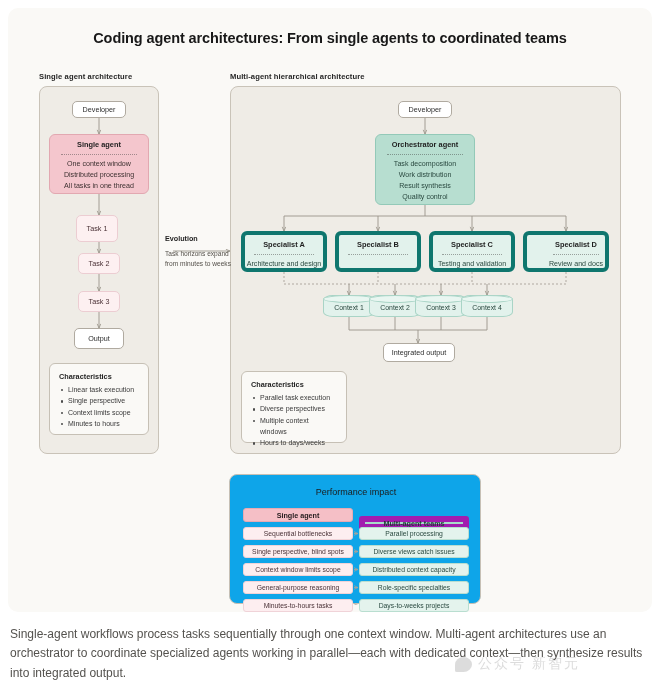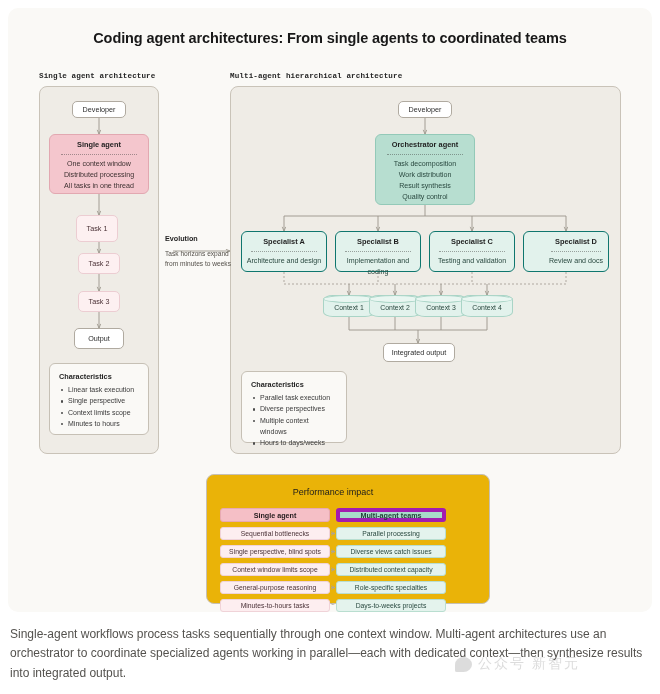--- a/index.html
+++ b/index.html
@@ -23,21 +23,20 @@
     position: absolute; left: 0; top: 22px; width: 644px;
     text-align: center;
     font-size: 14.5px; font-weight: 700; color: #181818;
     letter-spacing: -0.1px;
   }
 
   .panel-label {
     position: absolute;
     font-size: 7.6px; font-weight: 700; color: #262626;
     letter-spacing: 0.1px;
-    font-family: Liberation Mono, monospace;
   }
 
   .panel {
     position: absolute;
     background: #efece6;
     border: 1px solid #c9c3b8;
     border-radius: 8px;
   }
 
   
@@ -55,21 +54,21 @@
   .node.pink-soft { background:#fdf0f1; border-color:#eccdd2; color:#4a3035; }
 
   
   .cbox {
     position: absolute; border-radius: 6px; z-index: 3;
     display: flex; flex-direction: column; align-items: center;
     padding-top: 6px;
   }
   .cbox.pink { background:#f4c6cd; border:1px solid #e2a8b1; }
   .cbox.teal { background:#b7ded0; border:1px solid #93c9b8; }
-  .cbox.tealpale { background:#e2f2ec; border:1px solid #0f766e; }
+  .cbox.tealpale { background:#e2f2ec; border:4px solid #0f766e; }
   .cbox .hd {
     font-size: 7.4px; font-weight: 700; color: #1f1f1f; line-height: 1.2;
   }
   .cbox .rule {
     margin: 4px 0 4px 0;
     border-top: 1px dotted rgba(60,60,60,.45);
     width: 78%;
   }
   .cbox .ln {
     font-size: 7.1px; color: #3c3030; line-height: 1.55; text-align:center;
@@ -112,34 +111,34 @@
   }
   .cyl span { position:relative; z-index:2; margin-top:2px; }
 
   
   .evo { position:absolute; text-align:left; z-index:4; }
   .evo .evo-t { font-size:7.2px; font-weight:700; color:#1f1f1f; }
   .evo .evo-s { font-size:6.6px; color:#55514b; line-height:1.45; margin-top:6px; }
 
   
   .perf {
-    position:absolute; left:198px; top:466px; width:284px; height:130px;
-    background:#eab308; border:1px solid #c6c0b5; border-radius:8px;
+    position:absolute; left:221px; top:466px; width:252px; height:130px;
+    background:#0ea5e9; border:1px solid #c6c0b5; border-radius:8px;
   }
   .perf-title {
     position:absolute; left:0; top:12px; width:252px; text-align:center;
     font-size:9px; font-weight:400; color:#1c1c1c;
   }
   .perf-head {
     position:absolute; height:14px; border-radius:3px;
     display:flex; align-items:center; justify-content:center;
     font-size:7.2px; font-weight:700;
   }
   .perf-head.left { left:13px; width:110px; background:#f5bfc6; border:1px solid #e8a9b2; color:#2a2022; }
-  .perf-head.right { left:129px; width:110px; background:#a8dbc9; border:4px solid #a21caf; color:#1f3d34; }
+  .perf-head.right { left:129px; width:110px; background:#a8dbc9; border:6px solid #a21caf; color:#1f3d34;margin-top:8px; }
   .perf-row-cell {
     position:absolute; height:13px; border-radius:3px;
     display:flex; align-items:center; justify-content:center;
     font-size:6.8px;
   }
   .perf-row-cell.left { left:13px; width:110px; background:#fdeef0; border:1px solid #f0d3d8; color:#4b3338; }
   .perf-row-cell.right { left:129px; width:110px; background:#e4f3ed; border:1px solid #b9ded0; color:#2b4a41; }
 
   
   .caption {
@@ -261,21 +260,20 @@
     </div>
 
     <div class="cbox tealpale" style="left:233px; top:223px; width:86px; height:41px;">
       <div class="hd">Specialist A</div>
       <div class="rule"></div>
       <div class="ln">Architecture and design</div>
     </div>
     <div class="cbox tealpale" style="left:327px; top:223px; width:86px; height:41px;">
       <div class="hd">Specialist B</div>
       <div class="rule"></div>
-      <div class="ln">Implementation and coding</div>
     </div>
     <div class="cbox tealpale" style="left:421px; top:223px; width:86px; height:41px;">
       <div class="hd">Specialist C</div>
       <div class="rule"></div>
       <div class="ln">Testing and validation</div>
     </div>
     <div class="cbox tealpale" style="left:515px; top:223px; width:86px; height:41px;padding-left:20px;">
       <div class="hd">Specialist D</div>
       <div class="rule"></div>
       <div class="ln">Review and docs</div>

